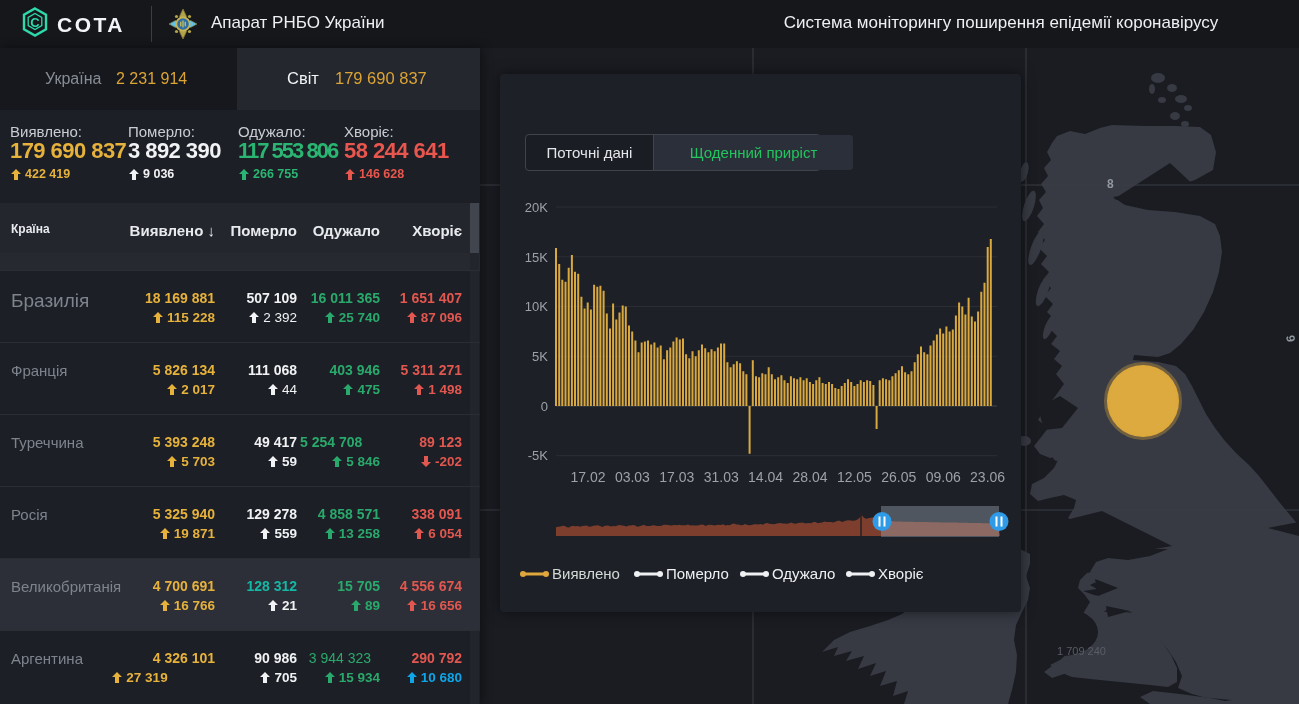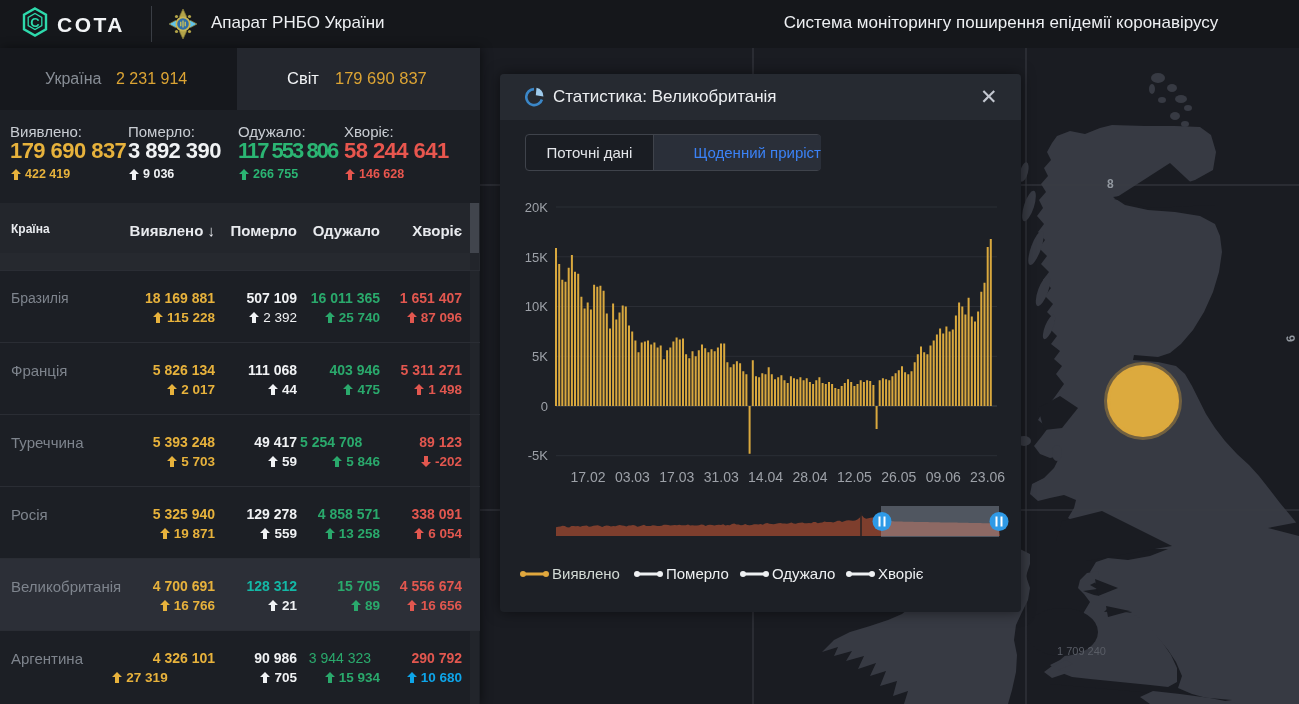--- a/index.html
+++ b/index.html
@@ -119,21 +119,21 @@
     <div class="abs" style="left:65px;top:19px;width:150px;text-align:right;font-size:15px;font-weight:bold;color:#e8eaee">Виявлено <span style="font-weight:normal">↓</span></div>
     <div class="abs" style="left:217px;top:19px;width:80px;text-align:right;font-size:15px;font-weight:bold;color:#e8eaee">Померло</div>
     <div class="abs" style="left:300px;top:19px;width:80px;text-align:right;font-size:15px;font-weight:bold;color:#e8eaee">Одужало</div>
     <div class="abs" style="left:382px;top:19px;width:80px;text-align:right;font-size:15px;font-weight:bold;color:#e8eaee">Хворіє</div>
   </div>
   <div class="abs" style="left:0;top:205px;width:480px;height:17px;background:#26292f"></div>
 
   <div class="abs" style="left:470px;top:155px;width:9px;height:501px;background:#22252b"></div>
   <div class="abs" style="left:470px;top:155px;width:9px;height:50px;background:#41454d"></div>
   <div class="abs" style="left:0;top:222px;width:480px;height:72px;border-top:1px solid #2a2d34">
-<div class="abs" style="left:11px;top:19px;font-size:14px;color:#7e848d">Бразилія</div>
+<div class="abs" style="left:11px;top:19px;font-size:19px;color:#7e848d">Бразилія</div>
 <div class="abs" style="left:65px;top:19px;width:150px;text-align:right;font-size:14px;font-weight:bold;color:#e7b23c">18 169 881</div>
 <div class="abs" style="left:65px;top:39px;width:150px;font-size:13.5px;font-weight:bold;color:#e7b23c;display:flex;align-items:center;justify-content:flex-end"><svg width="10" height="11" viewBox="0 0 10 11" style="margin-right:4px">
           <path d="M5 0 L10 5 H7 V11 H3 V5 H0 Z" fill="currentColor"></path>
         </svg>115 228</div>
 <div class="abs" style="left:217px;top:19px;width:80px;text-align:right;font-size:14px;font-weight:bold;color:#f0f2f4">507 109</div>
 <div class="abs" style="left:217px;top:39px;width:80px;font-size:13.5px;font-weight:normal;color:#f0f2f4;display:flex;align-items:center;justify-content:flex-end"><svg width="10" height="11" viewBox="0 0 10 11" style="margin-right:4px">
           <path d="M5 0 L10 5 H7 V11 H3 V5 H0 Z" fill="currentColor"></path>
         </svg>2 392</div>
 <div class="abs" style="left:300px;top:19px;width:80px;text-align:right;font-size:14px;font-weight:bold;color:#2aa96c">16 011 365</div>
 <div class="abs" style="left:300px;top:39px;width:80px;font-size:13.5px;font-weight:bold;color:#2aa96c;display:flex;align-items:center;justify-content:flex-end"><svg width="10" height="11" viewBox="0 0 10 11" style="margin-right:4px">
@@ -144,21 +144,21 @@
           <path d="M5 0 L10 5 H7 V11 H3 V5 H0 Z" fill="currentColor"></path>
         </svg>87 096</div>
 </div>
 <div class="abs" style="left:0;top:294px;width:480px;height:72px;border-top:1px solid #2a2d34">
 <div class="abs" style="left:11px;top:19px;font-size:15px;color:#7e848d">Франція</div>
 <div class="abs" style="left:65px;top:19px;width:150px;text-align:right;font-size:14px;font-weight:bold;color:#e7b23c">5 826 134</div>
 <div class="abs" style="left:65px;top:39px;width:150px;font-size:13.5px;font-weight:bold;color:#e7b23c;display:flex;align-items:center;justify-content:flex-end"><svg width="10" height="11" viewBox="0 0 10 11" style="margin-right:4px">
           <path d="M5 0 L10 5 H7 V11 H3 V5 H0 Z" fill="currentColor"></path>
         </svg>2 017</div>
 <div class="abs" style="left:217px;top:19px;width:80px;text-align:right;font-size:14px;font-weight:bold;color:#f0f2f4">111 068</div>
-<div class="abs" style="left:217px;top:39px;width:80px;font-size:13.5px;font-weight:bold;color:#f0f2f4;display:flex;align-items:center;justify-content:flex-end"><svg width="10" height="11" viewBox="0 0 10 11" style="margin-right:4px">
+<div class="abs" style="left:217px;top:39px;width:80px;font-size:13.5px;font-weight:normal;color:#f0f2f4;display:flex;align-items:center;justify-content:flex-end"><svg width="10" height="11" viewBox="0 0 10 11" style="margin-right:4px">
           <path d="M5 0 L10 5 H7 V11 H3 V5 H0 Z" fill="currentColor"></path>
         </svg>44</div>
 <div class="abs" style="left:300px;top:19px;width:80px;text-align:right;font-size:14px;font-weight:bold;color:#2aa96c">403 946</div>
 <div class="abs" style="left:300px;top:39px;width:80px;font-size:13.5px;font-weight:bold;color:#2aa96c;display:flex;align-items:center;justify-content:flex-end"><svg width="10" height="11" viewBox="0 0 10 11" style="margin-right:4px">
           <path d="M5 0 L10 5 H7 V11 H3 V5 H0 Z" fill="currentColor"></path>
         </svg>475</div>
 <div class="abs" style="left:382px;top:19px;width:80px;text-align:right;font-size:14px;font-weight:bold;color:#e2574f">5 311 271</div>
 <div class="abs" style="left:382px;top:39px;width:80px;font-size:13.5px;font-weight:bold;color:#e2574f;display:flex;align-items:center;justify-content:flex-end"><svg width="10" height="11" viewBox="0 0 10 11" style="margin-right:4px">
           <path d="M5 0 L10 5 H7 V11 H3 V5 H0 Z" fill="currentColor"></path>
         </svg>1 498</div>
@@ -235,32 +235,24 @@
           <path d="M5 0 L10 5 H7 V11 H3 V5 H0 Z" fill="currentColor"></path>
         </svg>15 934</div>
 <div class="abs" style="left:382px;top:19px;width:80px;text-align:right;font-size:14px;font-weight:bold;color:#e2574f">290 792</div>
 <div class="abs" style="left:382px;top:39px;width:80px;font-size:13.5px;font-weight:bold;color:#0ea5e9;display:flex;align-items:center;justify-content:flex-end"><svg width="10" height="11" viewBox="0 0 10 11" style="margin-right:4px">
           <path d="M5 0 L10 5 H7 V11 H3 V5 H0 Z" fill="currentColor"></path>
         </svg>10 680</div>
 </div>
 </div>
 
 <div class="abs" style="left:500px;top:74px;width:521px;height:538px;background:#1d2026;border-radius:4px;box-shadow:0 0 14px rgba(0,0,0,0.5)">
-  <div class="abs" style="left:0;top:0;width:521px;height:46px;background:#262a31;border-radius:4px 4px 0 0">
-    <svg class="abs" style="left:25px;top:13px" width="20" height="20" viewBox="0 0 20 20">
-      <path d="M16.9 12.5 A8 8 0 1 1 9 2.1" fill="none" stroke="#3b87c8" stroke-width="2.6"></path>
-      <path d="M11.5 0.8 A8.5 8.5 0 0 1 18.4 9.5 L10.8 8.2 Z" fill="#9fcbec"></path>
-    </svg>
-    <div class="abs" style="left:53px;top:13px;font-size:17px;color:#eceef1">Статистика: Великобританія</div>
-    <div class="abs" style="left:480px;top:11px;font-size:21px;color:#c3c7d0">✕</div>
-  </div>
 
   <div class="abs" style="left:25px;top:60px;width:296px;height:37px;border:1px solid #3f434b;border-radius:4px;background:#1a1d23">
     <div class="abs" style="left:0;top:0;width:127px;height:35px;line-height:35px;text-align:center;font-size:15px;color:#e3e5e9">Поточні дані</div>
-    <div class="abs" style="left:127px;top:0;width:168px;height:35px;line-height:35px;text-align:right;font-size:15px;color:#3b82f6;background:#2a2f39;border-left:1px solid #3f434b;border-radius:0 3px 3px 0">Щоденний приріст</div>
+    <div class="abs" style="left:127px;top:0;width:200px;height:35px;line-height:35px;text-align:center;font-size:15px;color:#22c55e;background:#2a2f39;border-left:1px solid #3f434b;border-radius:0 3px 3px 0">Щоденний приріст</div>
   </div>
   <svg class="abs" style="left:0;top:0" width="521" height="538" viewBox="0 0 521 538">
       <g transform="translate(-500,-74)">
 <line x1="556" y1="207.0" x2="997" y2="207.0" stroke="#2b2e35" stroke-width="1"></line>
 <line x1="556" y1="256.8" x2="997" y2="256.8" stroke="#2b2e35" stroke-width="1"></line>
 <line x1="556" y1="306.5" x2="997" y2="306.5" stroke="#2b2e35" stroke-width="1"></line>
 <line x1="556" y1="356.3" x2="997" y2="356.3" stroke="#2b2e35" stroke-width="1"></line>
 <line x1="556" y1="455.7" x2="997" y2="455.7" stroke="#2b2e35" stroke-width="1"></line>
 <line x1="556" y1="406.0" x2="997" y2="406.0" stroke="#41454d" stroke-width="1"></line>
 <text x="548" y="211.5" text-anchor="end" font-size="13" fill="#9da1a8">20K</text>

